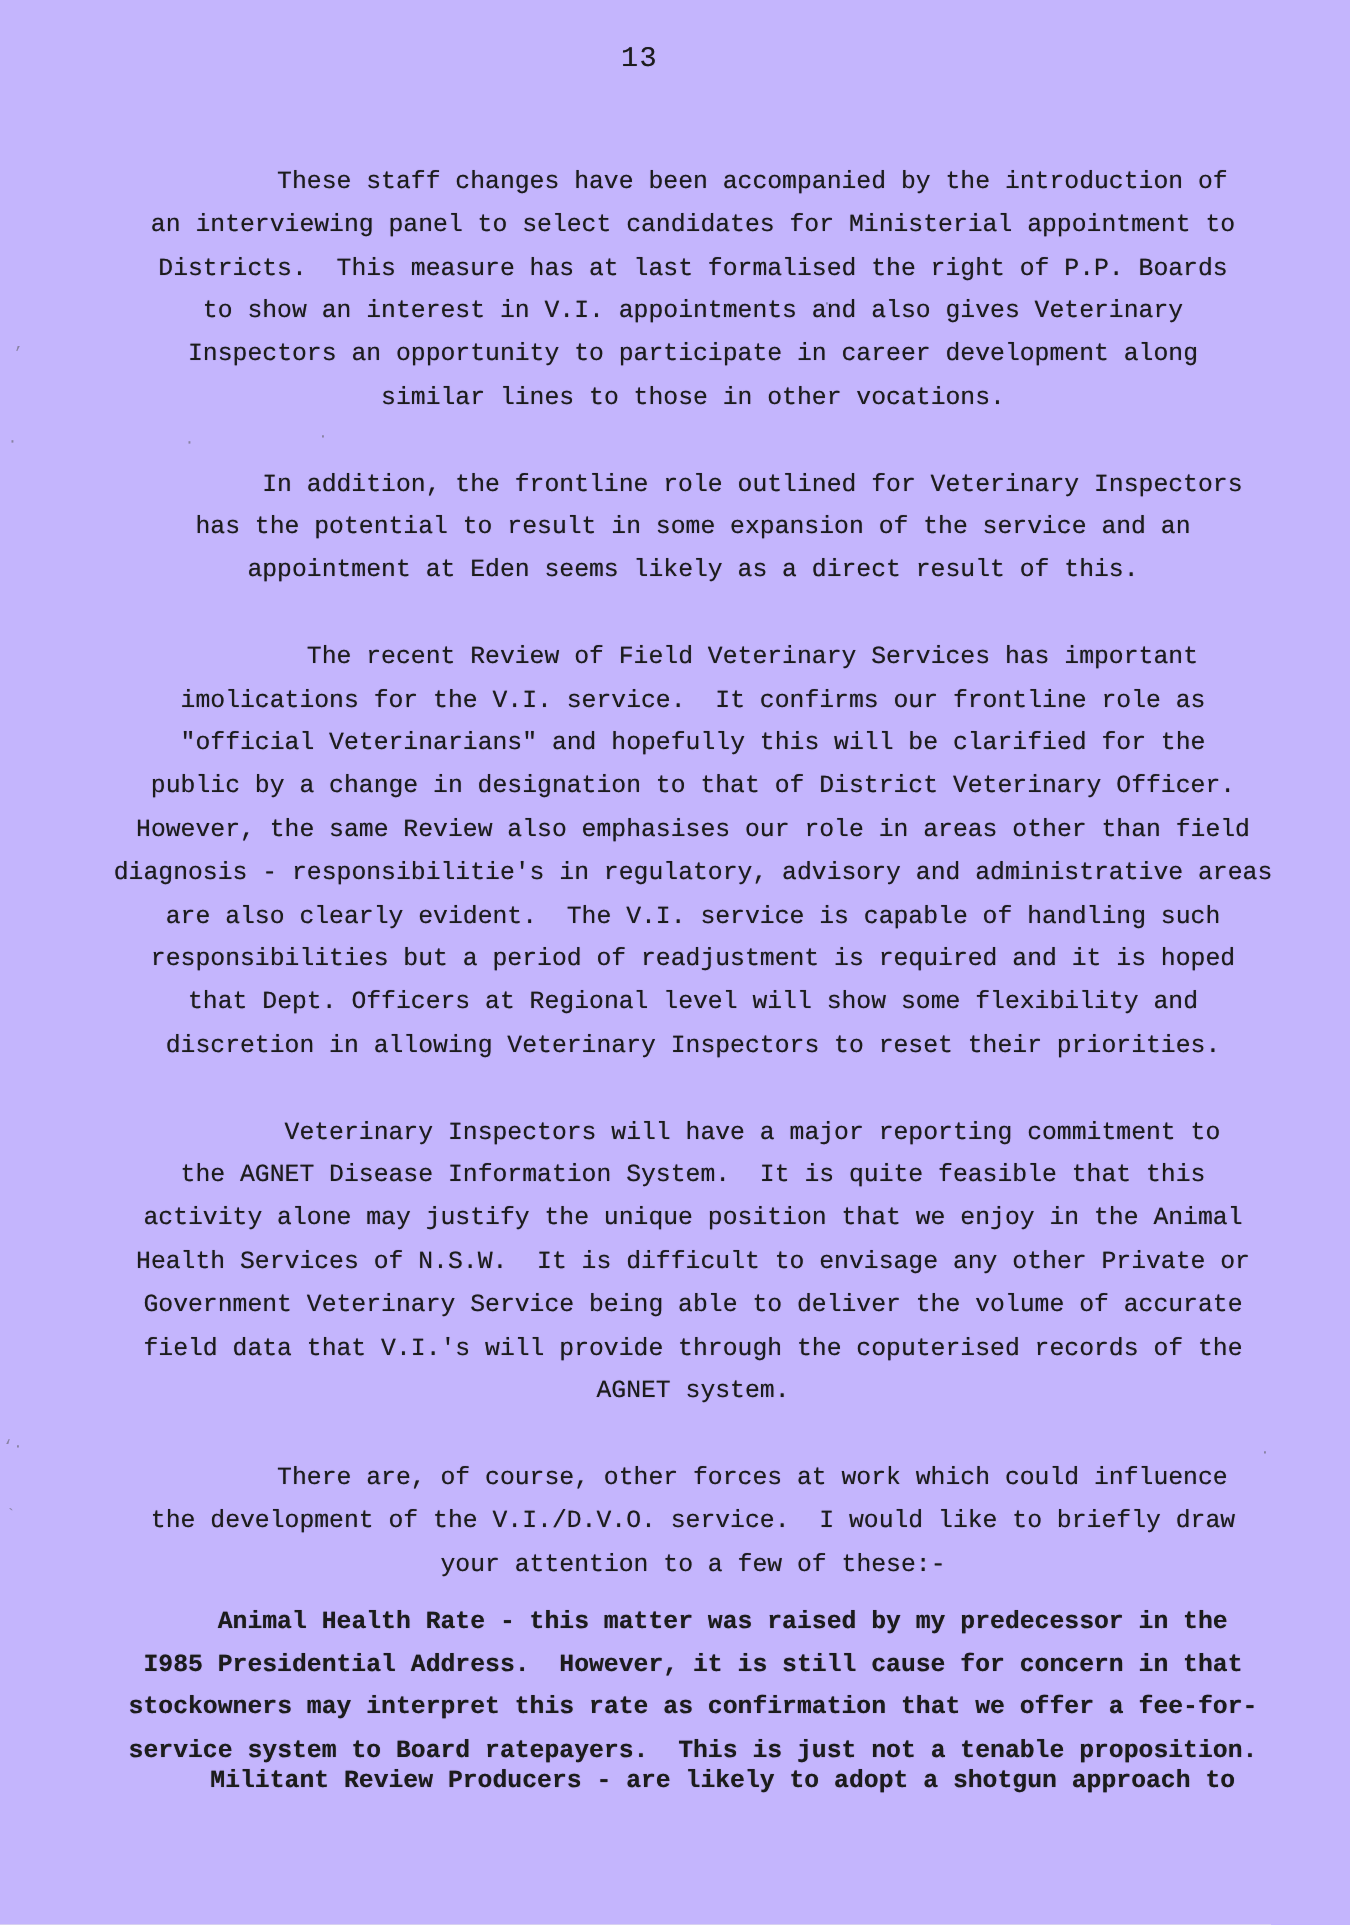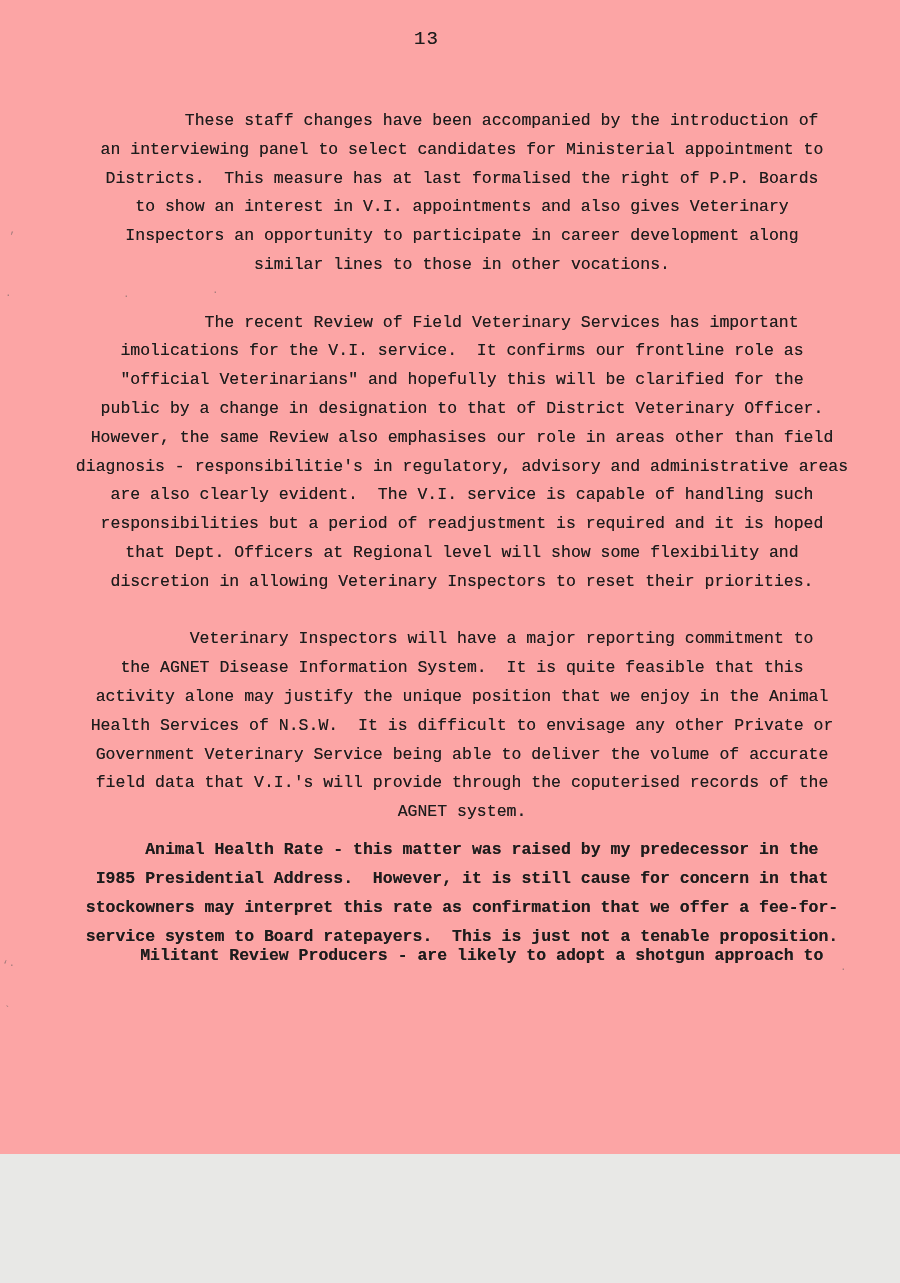--- a/index.html
+++ b/index.html
@@ -3,23 +3,23 @@
 <meta charset="utf-8">
 <style>
   html, body {
     margin: 0;
     padding: 0;
     background: #e8e8e6;
   }
   .page {
     position: relative;
     width: 900px;
-    height: 1154px;
+    height: 1283px;
     margin: 0 auto;
-    background: #fca5a5;
+    background: #c4b5fd;
     overflow: hidden;
     font-family: "Liberation Mono", "DejaVu Sans Mono", monospace;
     color: #1c1c1c;
   }
   .page-number {
     position: absolute;
     top: 28px;
     left: 414px;
     font-size: 19px;
     letter-spacing: 1px;
@@ -59,37 +59,43 @@
 <div class="page">
   <div class="page-number">13</div>
 
   <div class="doc-body">
       <p class="para">        These staff changes have been accompanied by the introduction of
 an interviewing panel to select candidates for Ministerial appointment to
 Districts.  This measure has at last formalised the right of P.P. Boards
 to show an interest in V.I. appointments and also gives Veterinary
 Inspectors an opportunity to participate in career development along
 similar lines to those in other vocations.</p>
+      <p class="para">        In addition, the frontline role outlined for Veterinary Inspectors
+has the potential to result in some expansion of the service and an
+appointment at Eden seems likely as a direct result of this.</p>
       <p class="para">        The recent Review of Field Veterinary Services has important
 imolications for the V.I. service.  It confirms our frontline role as
 "official Veterinarians" and hopefully this will be clarified for the
 public by a change in designation to that of District Veterinary Officer.
 However, the same Review also emphasises our role in areas other than field
 diagnosis - responsibilitie's in regulatory, advisory and administrative areas
 are also clearly evident.  The V.I. service is capable of handling such
 responsibilities but a period of readjustment is required and it is hoped
 that Dept. Officers at Regional level will show some flexibility and
 discretion in allowing Veterinary Inspectors to reset their priorities.</p>
       <p class="para">        Veterinary Inspectors will have a major reporting commitment to
 the AGNET Disease Information System.  It is quite feasible that this
 activity alone may justify the unique position that we enjoy in the Animal
 Health Services of N.S.W.  It is difficult to envisage any other Private or
 Government Veterinary Service being able to deliver the volume of accurate
 field data that V.I.'s will provide through the coputerised records of the
 AGNET system.</p>
+      <p class="para">        There are, of course, other forces at work which could influence
+the development of the V.I./D.V.O. service.  I would like to briefly draw
+your attention to a few of these:-</p>
       <p class="para item">    Animal Health Rate - this matter was raised by my predecessor in the
 I985 Presidential Address.  However, it is still cause for concern in that
 stockowners may interpret this rate as confirmation that we offer a fee-for-
 service system to Board ratepayers.  This is just not a tenable proposition.</p>
       <p class="para item">    Militant Review Producers - are likely to adopt a shotgun approach to</p>
     </div>
 
   <span class="speck" style="left:9px;  top:225px;">‚</span>
   <span class="speck" style="left:5px;  top:290px;">·</span>
   <span class="speck" style="left:123px;top:291px;">·</span>

